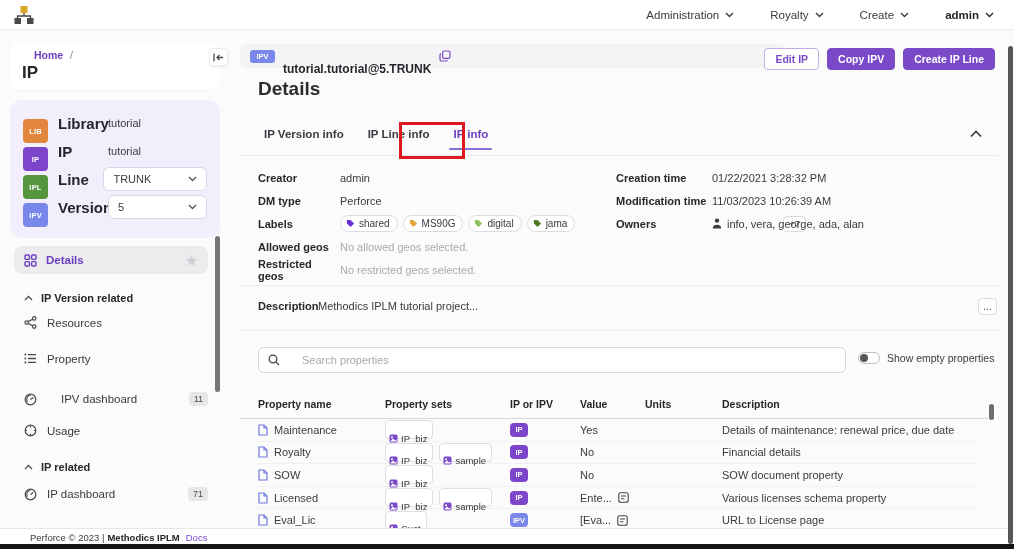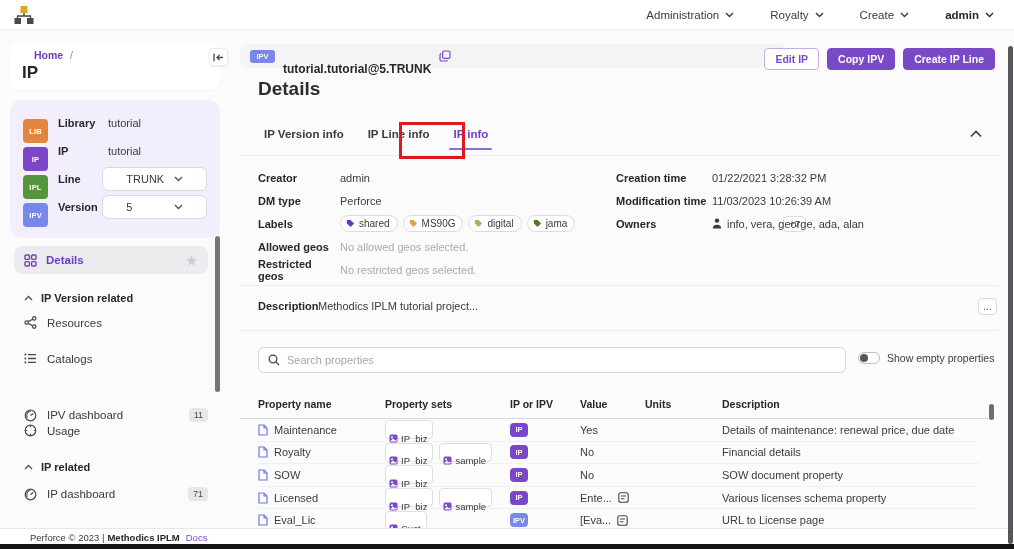--- a/index.html
+++ b/index.html
@@ -27,24 +27,24 @@
   .side-title { font-size:17px; font-weight:bold; color:#26262b; margin-top:2px; }
   .collapse-btn { position:absolute; left:199px; top:8px; width:19px; height:18px; background:#fff;
     border:1px solid #ececef; border-radius:4px; display:flex; align-items:center; justify-content:center;
     box-shadow:0 1px 2px rgba(0,0,0,0.08); cursor:pointer; z-index:3; }
   .context-card { position:absolute; left:0; top:60px; width:210px; height:138px; background:#f3eefb;
     border-radius:12px; padding:11px 13px; }
   .ctx-row { display:flex; align-items:center; height:24px; margin-bottom:4px; }
   .ctx-badge { min-width:25px; height:24px; border-radius:4px; color:#fff; font-size:7.5px; font-weight:bold;
     display:flex; align-items:center; justify-content:center; margin-right:10px; letter-spacing:.2px;margin-top:16px; }
   .b-lib { background:#e1863c; } .b-ip { background:#7d45c9; } .b-ipl { background:#55953e; } .b-ipv { background:#7987ea; }
-  .ctx-label { width:50px; font-weight:bold; font-size:11px; color:#26262b; }
+  .ctx-label { width:50px; font-weight:bold; font-size:15px; color:#26262b; }
   .ctx-value { font-size:11px; color:#3a3a40; }
   .ctx-select { width:112px; height:24px; background:#fff; border:1px solid #ddd5ea; border-radius:6px;
-    display:flex; align-items:center; justify-content:space-between; padding:0 23px; cursor:pointer; }
+    display:flex; align-items:center; justify-content:space-between; padding:0 9px; cursor:pointer; }
   
   .nav-details { position:absolute; left:4px; top:206px; width:194px; height:28px; background:#ececee;
     border-radius:8px; display:flex; align-items:center; padding:0 10px; cursor:pointer; }
   .nav-details .lbl { color:#6d3fc0; font-weight:bold; font-size:11.5px; margin-left:9px; flex:1; }
   .nav-section { position:absolute; left:14px; display:flex; align-items:center; gap:8px;
     font-weight:bold; font-size:11px; color:#26262b; cursor:pointer; }
   .nav-item { position:absolute; left:14px; display:flex; align-items:center; width:184px; cursor:pointer; }
   .nav-item .lbl { margin-left:10px; font-size:11.5px; color:#3a3a40; flex:1; }
   .nav-badge { background:#e7e7ea; border-radius:4px; font-size:9px; color:#4a4a4e; padding:2px 5px; }
   .side-scroll { position:absolute; left:205px; top:196px; width:5px; height:156px; background:#76767a; border-radius:3px; }
@@ -86,21 +86,21 @@
   .divider { position:absolute; left:0; width:758px; height:1px; background:#ececef; }
   
   .desc-row { position:absolute; left:18px; top:260px; display:flex; align-items:center; }
   .desc-label { font-weight:bold; color:#26262b; width:60px; }
   .desc-value { color:#3a3a40; }
   .desc-more { position:absolute; left:738px; top:258px; width:19px; height:17px; background:#fff;
     border:1px solid #dcdce0; border-radius:4px; font-size:10px; color:#4a4a4e; display:flex;
     align-items:center; justify-content:center; cursor:pointer; line-height:1; }
   
   .search-box { position:absolute; left:18px; top:307px; width:588px; height:26px; background:#fff;
-    border:1px solid #d9d9de; border-radius:6px; display:flex; align-items:center; padding:0 9px; gap:7px; }
+    border:1px solid #d9d9de; border-radius:6px; display:flex; align-items:center; padding:0 9px; gap:22px; }
   .search-box input { border:none; outline:none; flex:1; font-size:11px; color:#3a3a40;
     font-family:"Liberation Sans", sans-serif; background:transparent; }
   .search-box input::placeholder { color:#a8a8ac; }
   .toggle-wrap { position:absolute; left:618px; top:312px; display:flex; align-items:center; gap:7px; cursor:pointer; }
   .toggle { width:22px; height:12px; border:1px solid #bdbdc2; background:#fff; border-radius:7px; position:relative; }
   .toggle .knob { position:absolute; left:1px; top:1px; width:8px; height:8px; border-radius:50%; background:#55555a; }
   .toggle-label { font-size:10.5px; color:#3a3a40; }
   
   .tbl-header { position:absolute; left:18px; top:358px; width:722px; height:19px; display:flex; }
   .tbl-header .th { font-weight:bold; font-size:10.5px; color:#26262b; }
@@ -244,24 +244,24 @@
       <span class="lbl">Resources</span>
     </div>
 
     <div class="nav-item" style="top:312px;">
       <svg class="icon" width="13" height="13" viewBox="0 0 13 13">
         <circle cx="1.4" cy="2.6" r="1" fill="#4a4a4e"></circle>
           <circle cx="1.4" cy="6.5" r="1" fill="#4a4a4e"></circle>
           <circle cx="1.4" cy="10.4" r="1" fill="#4a4a4e"></circle>
         <path d="M4 2.6 h8 M4 6.5 h8 M4 10.4 h8" stroke="#4a4a4e" stroke-width="1.3"></path>
       </svg>
-      <span class="lbl">Catalogs</span>
-    </div>
-
-    <div class="nav-item" style="top:368px;">
+      <span class="lbl">Property</span>
+    </div>
+
+    <div class="nav-item" style="top:352px;gap:14px;">
       <svg class="icon" width="13" height="13" viewBox="0 0 13 13">
         <circle cx="6.5" cy="6.5" r="5.3" fill="none" stroke="#4a4a4e" stroke-width="1.2"></circle>
         <path d="M6.5 6.5 L9.3 4.4" stroke="#4a4a4e" stroke-width="1.3"></path>
         <path d="M3.4 8.8 A4.2 4.2 0 0 1 6.5 2.3" fill="none" stroke="#4a4a4e" stroke-width="1.1"></path>
       </svg>
       <span class="lbl">IPV dashboard</span>
       <span class="nav-badge">11</span>
     </div>
 
     <div class="nav-item" style="top:384px;">

